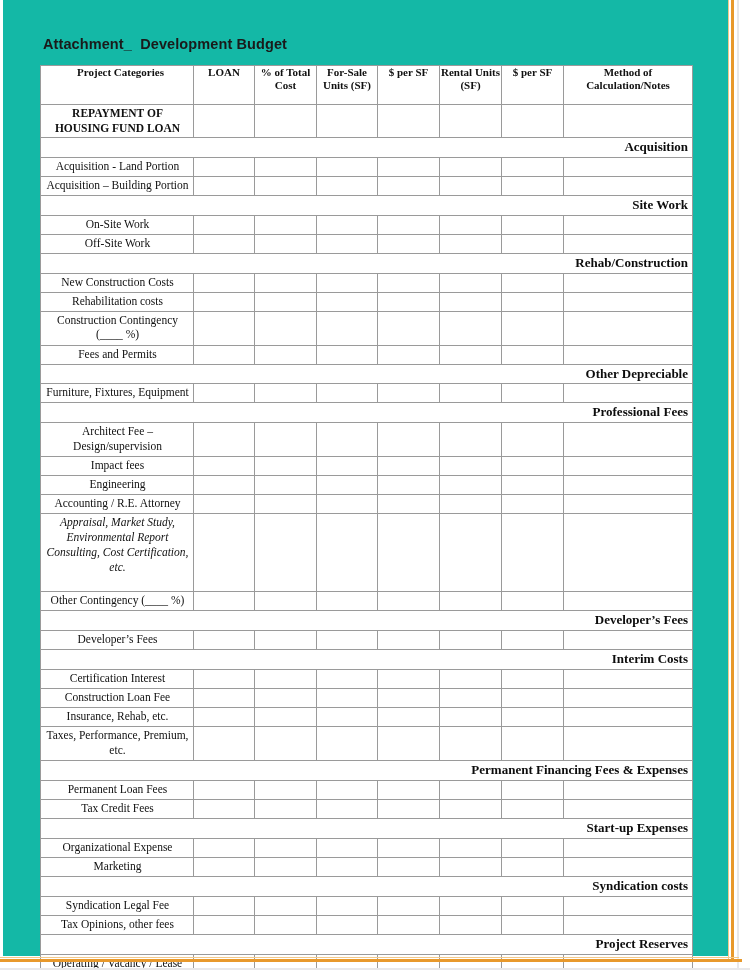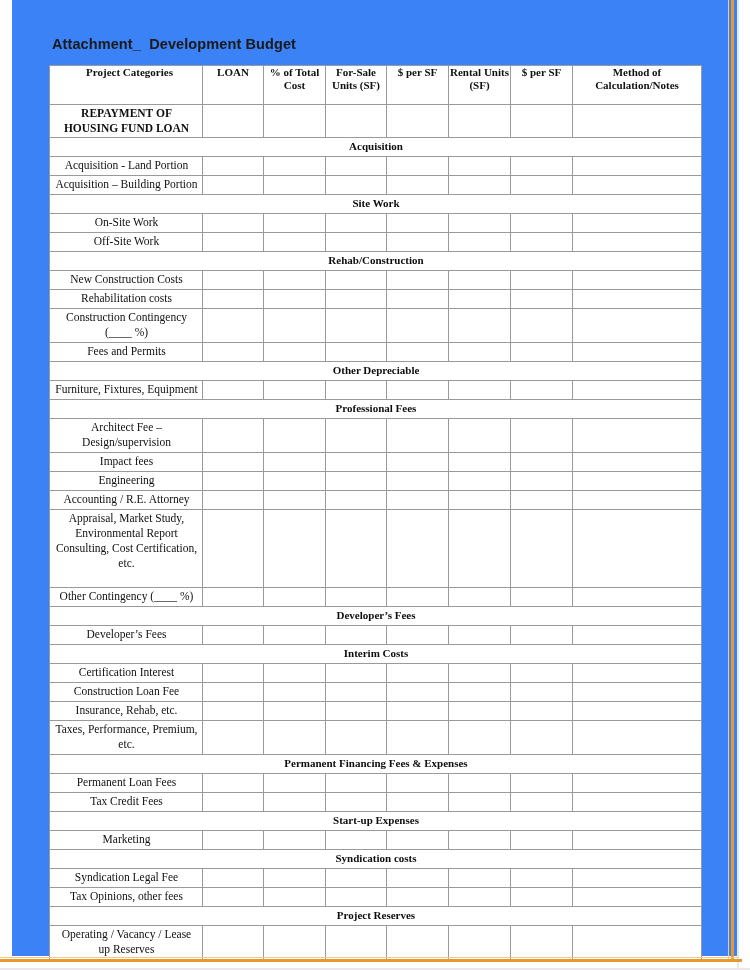--- a/index.html
+++ b/index.html
@@ -64,25 +64,25 @@
     position: absolute;
     left: 0;
     right: 0;
     bottom: 0;
     height: 2px;
     background: #e8e8ea;
   }
 
   .sheet {
     position: absolute;
-    left: 12px;
+    left: 3px;
     top: 0;
     width: 726px;
     height: 956px;
-    background: #3b82f6;
+    background: #14b8a6;
   }
 
   .doc-title {
     position: absolute;
     left: 40px;
     top: 36px;
     font-family: "Liberation Sans", "DejaVu Sans", sans-serif;
     font-weight: bold;
     font-size: 14.5px;
     color: #1a1a1a;
@@ -134,35 +134,35 @@
     vertical-align: top;
   }
   td.label.pad-bottom {
     padding-bottom: 15px;
   }
   td.data {
     height: 100%;
   }
 
   tr.section td {
-    font-size: 11px;
+    font-size: 13px;
     font-weight: bold;
     color: #0d0d0d;
-    text-align: center;
+    text-align: right;
     padding: 1px 4px 1px 5px;
     line-height: 1.30;
   }
   tr.bold-row td.label {
     font-weight: bold;
     text-align: center;
   }
 
   tr.r1 td { height: 16px; }
   tr.r2 td { height: 31px; }
-  tr.rtall td { height: 61px; }
+  tr.rtall td { height: 61px; font-style: italic; }
   tr.hdrblock td { height: 29px; }
 </style>
 </head>
 <body>
 
 <div class="sheet">
 
   <div class="doc-title">Attachment_  Development Budget</div>
 
   <table class="budget-table">
@@ -440,20 +440,30 @@
           <td class="data"></td>
           <td class="data"></td>
           <td class="data"></td>
           <td class="data"></td>
           <td class="data"></td>
         </tr>
         <tr class="r1 section">
           <td colspan="8">Start-up Expenses</td>
         </tr>
         <tr class="r1">
+          <td class="label">Organizational Expense</td>
+          <td class="data"></td>
+          <td class="data"></td>
+          <td class="data"></td>
+          <td class="data"></td>
+          <td class="data"></td>
+          <td class="data"></td>
+          <td class="data"></td>
+        </tr>
+        <tr class="r1">
           <td class="label">Marketing</td>
           <td class="data"></td>
           <td class="data"></td>
           <td class="data"></td>
           <td class="data"></td>
           <td class="data"></td>
           <td class="data"></td>
           <td class="data"></td>
         </tr>
         <tr class="r1 section">

